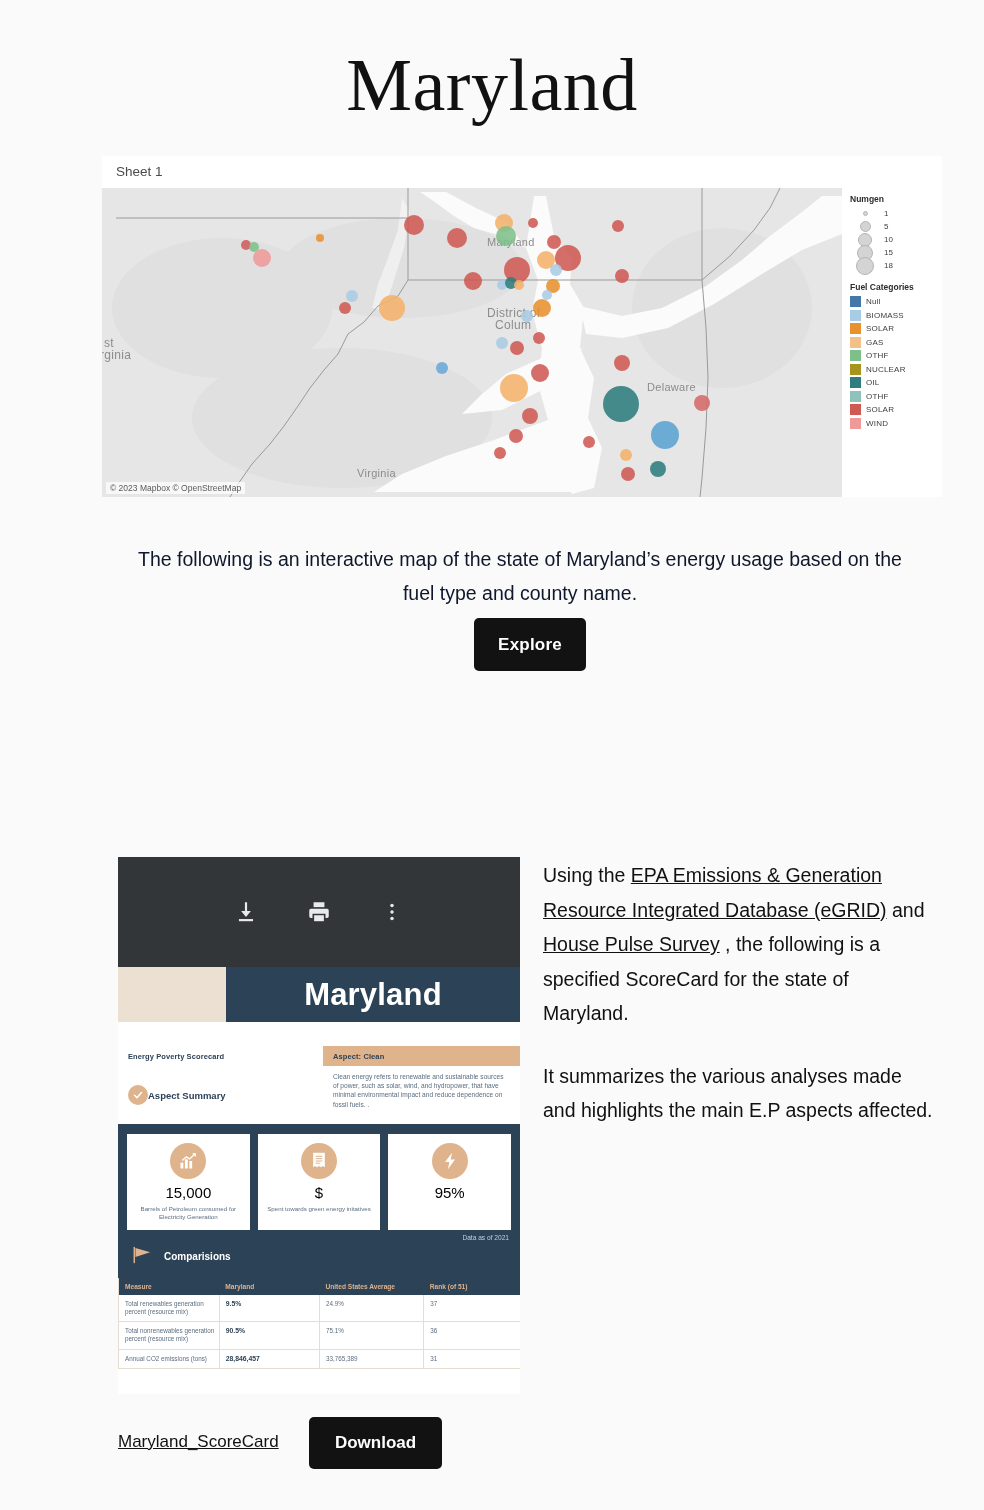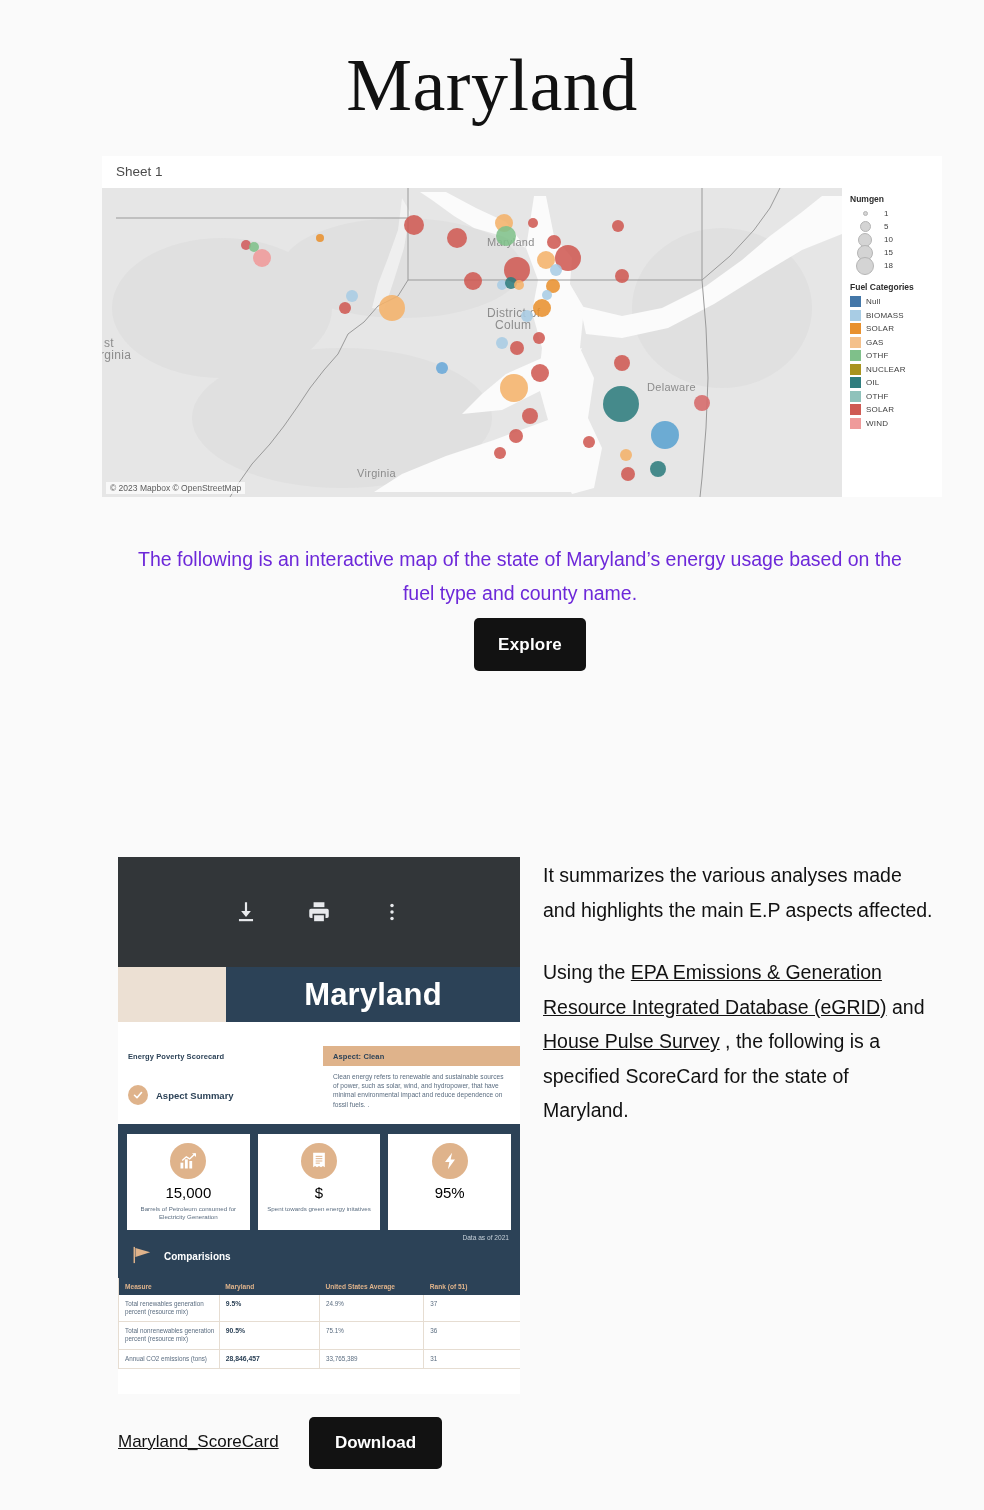--- a/index.html
+++ b/index.html
@@ -93,21 +93,21 @@
   .cat-label { font-size:8px; color:#3d3d3d; letter-spacing:0.2px; }
 
   
   .intro {
     position:absolute;
     left: 120px; top: 522px;
     width: 800px;
     text-align:center;
     font-size: 19.5px;
     line-height: 34px;
-    color: #6d28d9;
+    color: #0f172a;
   }
 
   
   .explore-btn {
     position:absolute;
     left: 474px; top: 618px;
     width: 112px; height: 53px;
     background:#121212;
     color:#fff;
     border:none;
@@ -152,21 +152,21 @@
     color:#fff; font-size: 31px; font-weight:700;
     letter-spacing:0.2px; font-family:"Liberation Sans", sans-serif;
   }
 
   .sc-subbar { display:flex; height: 20px; margin-top: 24px; }
   .sc-subbar-left { width: 205px; background:#fff; display:flex; align-items:center; padding-left:10px; }
   .sc-subbar-right { flex:1; background:#dfb38b; display:flex; align-items:center; padding-left:10px; }
   .sc-sub-text { font-size: 7.5px; font-weight:700; color:#2c4257; letter-spacing:0.1px; }
 
   .sc-aspect { display:flex; min-height: 58px; background:#fff; }
-  .sc-aspect-left { width:205px; display:flex; align-items:center; padding-left:10px; gap:8px; }
+  .sc-aspect-left { width:205px; display:flex; align-items:center; padding-left:10px; gap:0; }
   .sc-circle-check {
     width:20px; height:20px; border-radius:50%;
     background:#dfb38b; display:flex; align-items:center; justify-content:center; flex:none;
   }
   .sc-aspect-title { font-size:9.5px; font-weight:700; color:#2c4257; }
   .sc-aspect-right { flex:1; padding: 6px 10px 6px 10px; }
   .sc-aspect-desc { font-size:6.6px; line-height:9.2px; color:#5b6d80; }
 
   .sc-metrics {
     background:#2c4257;
@@ -573,18 +573,18 @@
               <td>33,765,389</td>
               <td>31</td>
             </tr>
           </tbody>
       </table>
     </div>
   </div>
 </div>
 
 <div class="side-col">
+  <p class="side-p" id="side-p1"><span>Using the </span><a href="#">EPA Emissions &amp; Generation Resource Integrated Database (eGRID)</a><span> and </span><a href="#">House Pulse Survey</a><span> , the following is a specified ScoreCard for the state of Maryland.</span></p>
   <p class="side-p">It summarizes the various analyses made and highlights the main E.P aspects affected.</p>
-  <p class="side-p" id="side-p1"><span>Using the </span><a href="#">EPA Emissions &amp; Generation Resource Integrated Database (eGRID)</a><span> and </span><a href="#">House Pulse Survey</a><span> , the following is a specified ScoreCard for the state of Maryland.</span></p>
 </div>
 
 <a class="file-link" href="#">Maryland_ScoreCard</a>
 <button class="download-btn">Download</button>
 
 </body></html>

